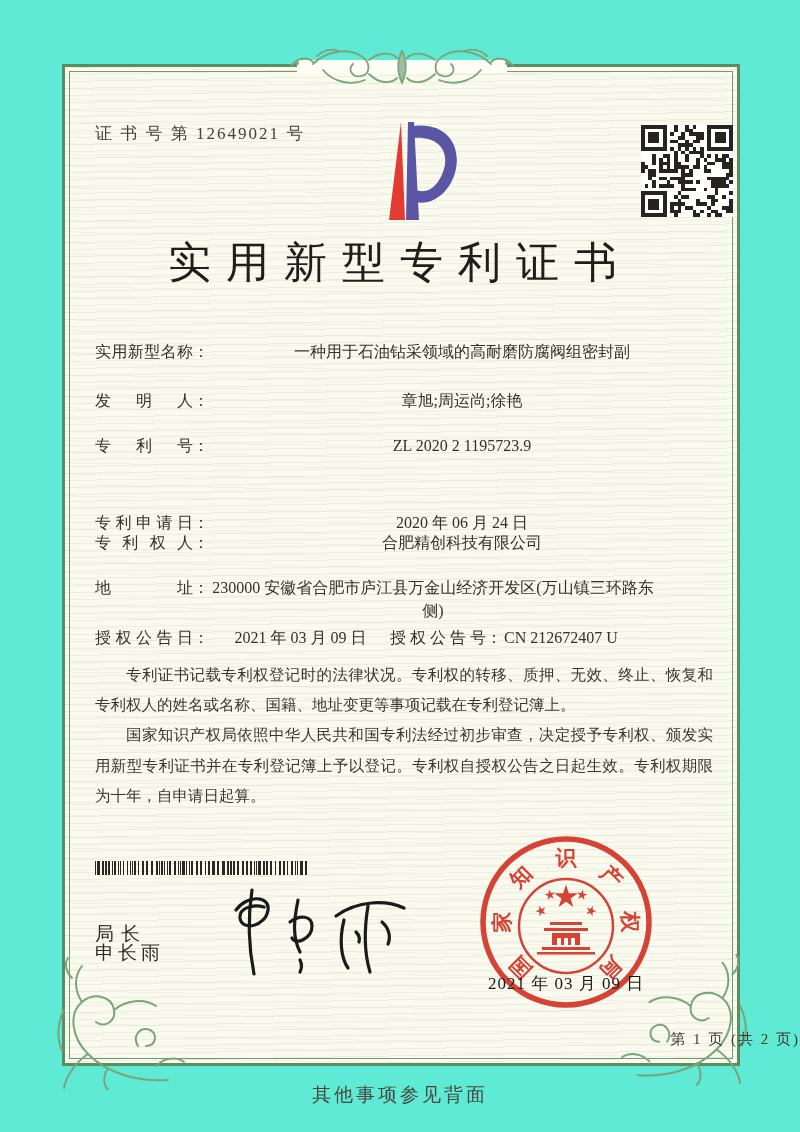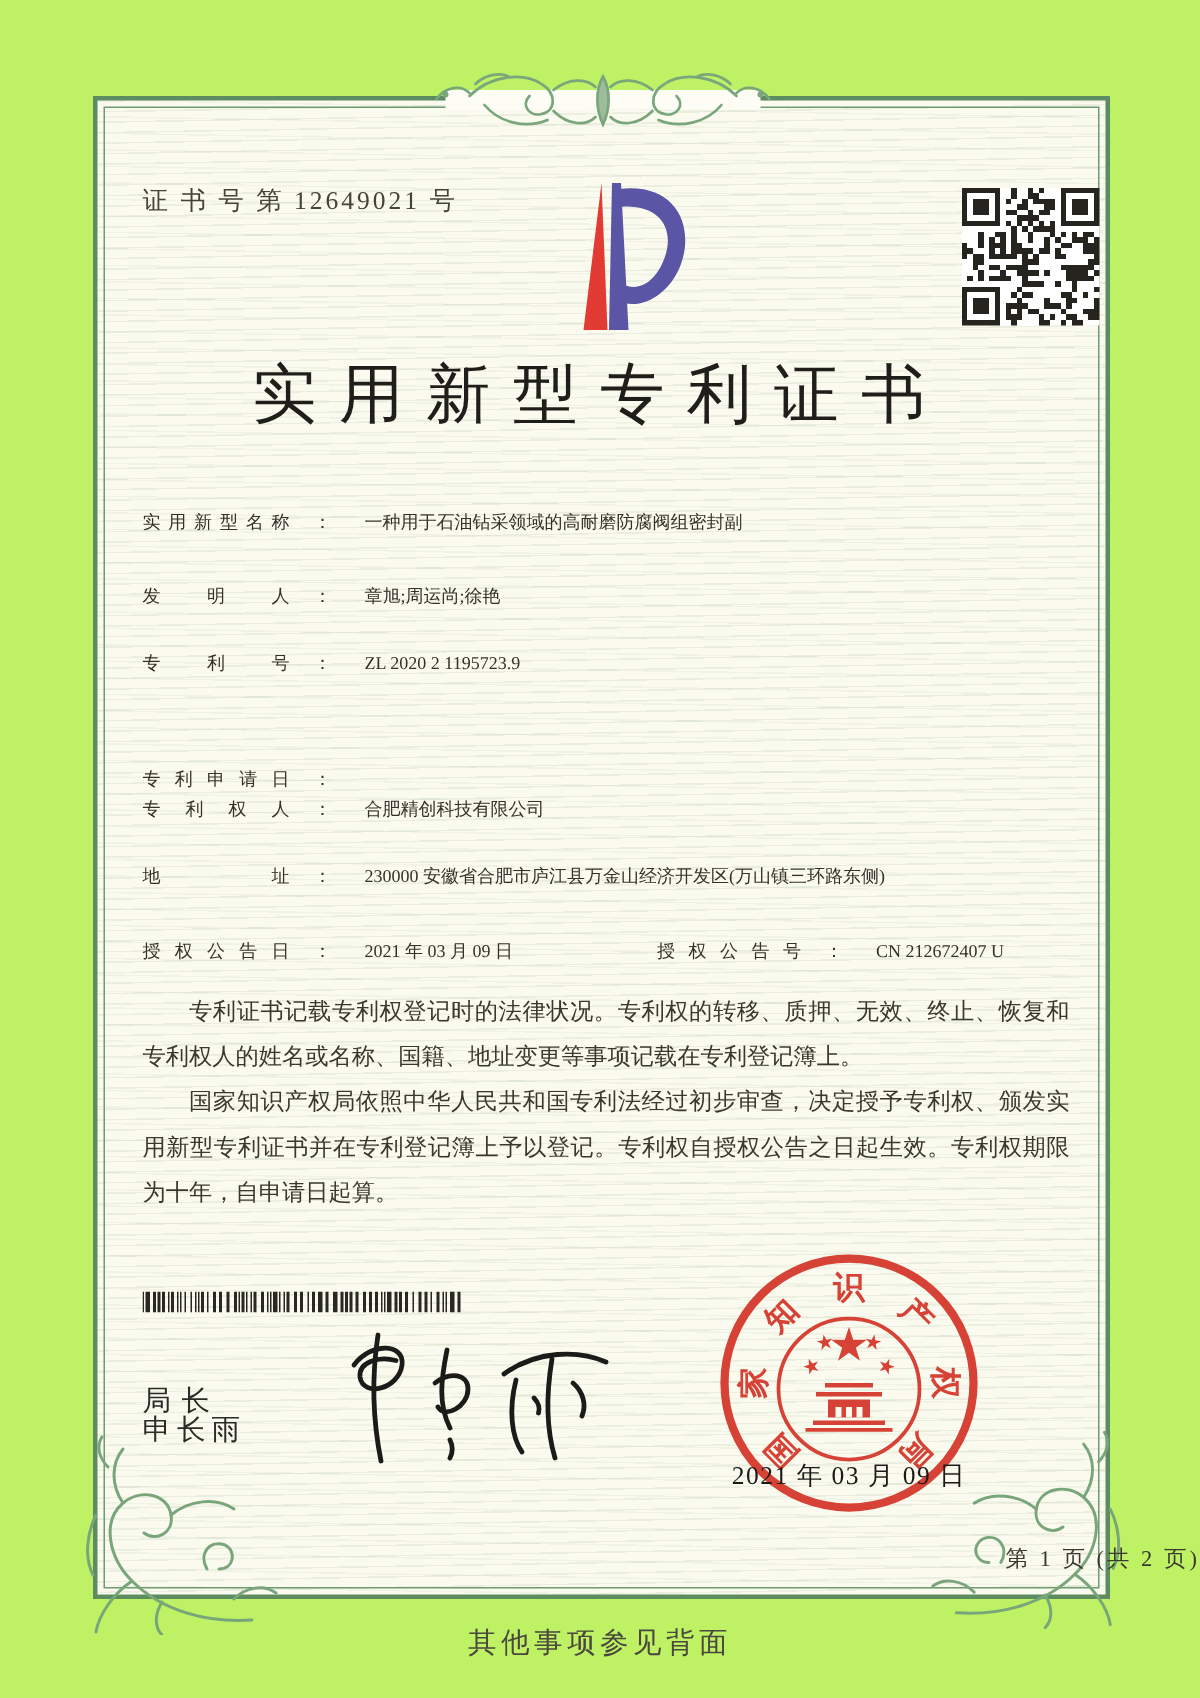--- a/index.html
+++ b/index.html
@@ -1,37 +1,37 @@
 <!DOCTYPE html>
 <html><head>
 <meta charset="utf-8">
 <style>
   html,body{margin:0;padding:0;background:#ffffff;}
-  .page{position:relative;width:800px;height:1132px;background:#bef264;overflow:hidden;
+  .page{position:relative;width:800px;height:1132px;background:#5eead4;overflow:hidden;
         font-family:"Liberation Serif","DejaVu Serif",serif;color:#2f2c27;}
   
   .paper{position:absolute;left:62px;top:64px;width:678px;height:1002px;box-sizing:border-box;
          border:3px solid #5d8c61;
          background:
            repeating-linear-gradient(179deg, rgba(150,178,136,0.16) 0 1px, rgba(0,0,0,0) 1px 7px),
            repeating-linear-gradient(181deg, rgba(150,178,136,0.10) 0 1px, rgba(0,0,0,0) 1px 11px),
            #fbfaef;}
   .paper-inner{position:absolute;inset:4px;border:1px solid #6f9a72;}
   
   .cert-no{position:absolute;left:95px;top:122px;font-size:17px;letter-spacing:2px;color:#45423a;}
   .logo{position:absolute;left:350px;top:116px;width:112px;height:118px;}
   .qr{position:absolute;left:641px;top:125px;width:92px;height:92px;}
   .title{position:absolute;left:0;top:234px;width:100%;text-align:center;
          font-size:43px;letter-spacing:15px;box-sizing:border-box;
          color:#1f1e1a;font-weight:500;}
   
-  .row{position:absolute;left:95px;width:618px;font-size:12px;display:flex;line-height:1.45;color:#34312a;gap:16px;}
+  .row{position:absolute;left:95px;width:618px;font-size:16px;display:flex;line-height:1.45;color:#34312a;}
   .flabel{display:inline-block;width:98px;text-align:justify;text-align-last:justify;flex:0 0 98px;}
   .fcolon{flex:0 0 18px;}
-  .fvalue{flex:1;}
+  .fvalue{flex:1;text-align:center;}
   .row-grant .fvalue{flex:0 0 179px;}
   .g2label{display:inline-block;width:96px;text-align:justify;text-align-last:justify;}
   
   .body-text{position:absolute;left:95px;top:660px;width:618px;font-size:15.5px;line-height:1.95;
              text-align:justify;color:#3a372f;}
   .body-text p{margin:0;text-indent:2em;}
   
   .barcode{position:absolute;left:95px;top:861px;width:215px;height:14px;}
   .signer-title{position:absolute;left:95px;top:903px;font-family:"Liberation Sans","DejaVu Sans",sans-serif;
                 font-size:19px;letter-spacing:7px;color:#2b2b28;margin-top:18px;}
@@ -428,20 +428,21 @@
     <span class="fvalue">章旭;周运尚;徐艳</span>
   </div>
   <div class="row" style="top:434px">
     <span class="flabel">专利号</span>
       <span class="fcolon">：</span>
     <span class="fvalue">ZL 2020 2 1195723.9</span>
   </div>
   <div class="row" style="top:511px">
     <span class="flabel">专利申请日</span>
       <span class="fcolon">：</span>
+    <span class="fvalue">2020 年 06 月 24 日</span>
   </div>
   <div class="row" style="top:531px">
     <span class="flabel">专利权人</span>
       <span class="fcolon">：</span>
     <span class="fvalue">合肥精创科技有限公司</span>
   </div>
   <div class="row" style="top:576px;width:560px">
     <span class="flabel">地址</span>
       <span class="fcolon">：</span>
     <span class="fvalue">230000 安徽省合肥市庐江县万金山经济开发区(万山镇三环路东侧)</span>

